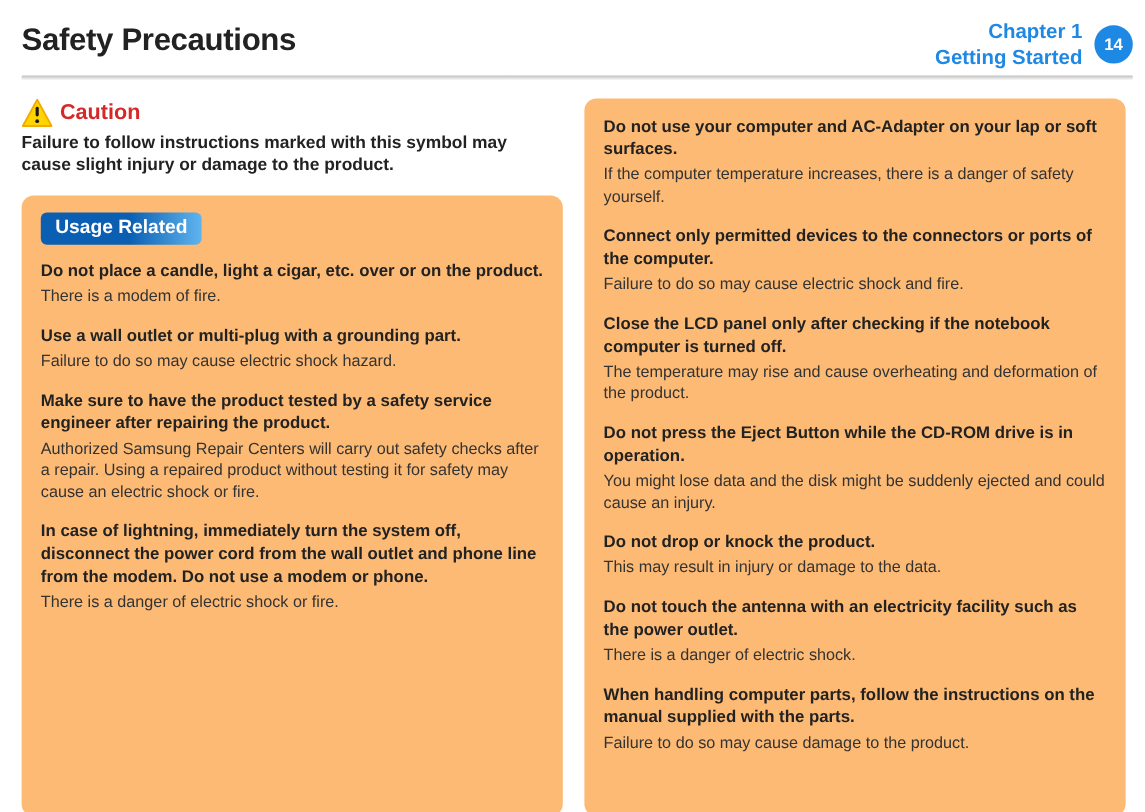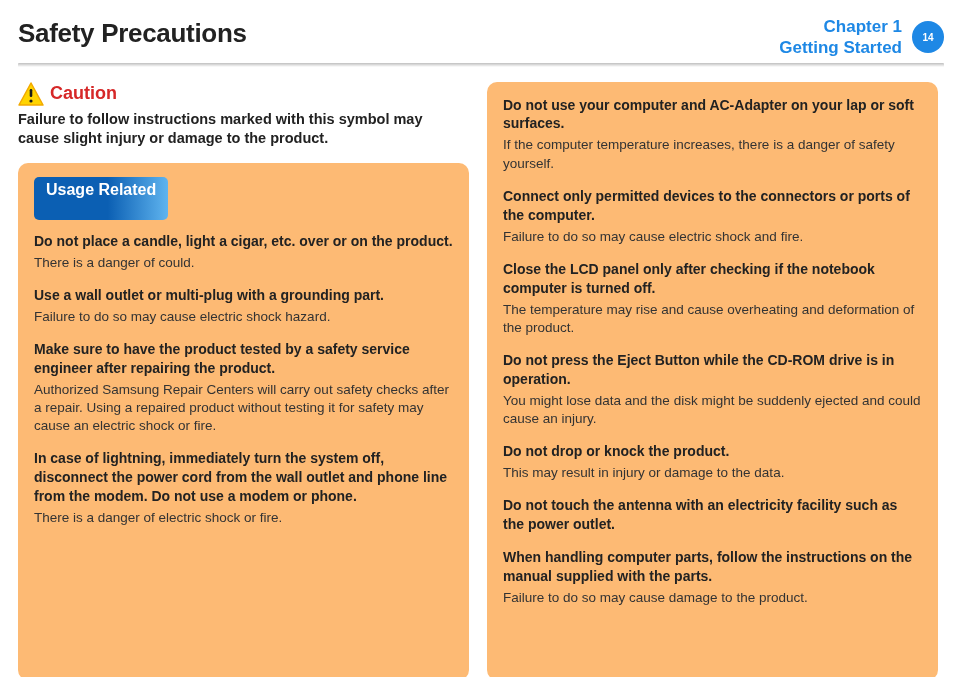--- a/index.html
+++ b/index.html
@@ -40,21 +40,21 @@
   }
   .page-badge {
     width: 32px;
     height: 32px;
     border-radius: 50%;
     background: #1e88e5;
     color: #fff;
     display: flex;
     align-items: center;
     justify-content: center;
-    font-size: 10px;
+    font-size: 14px;
     font-weight: 700;
   }
   .fade-line {
     margin: 4px 10px 0 18px;
     height: 5px;
     background: linear-gradient(to bottom, rgba(0,0,0,0.25), rgba(0,0,0,0) 80%);
     border-radius: 1px;
   }
   .content {
     display: flex;
@@ -90,21 +90,21 @@
     border-radius: 10px;
     padding: 14px 16px 18px 16px;
   }
   .panel.right { min-height: 598px; }
   .panel.left  { flex:1; }
   .section-chip {
     display: inline-block;
     color: #fff;
     font-weight: 700;
     font-size: 16px;
-    padding: 4px 12px 21px 12px;
+    padding: 4px 12px 5px 12px;
     border-radius: 5px;
     background: linear-gradient(to right, #0b5fb3 0%, #0b5fb3 55%, #5fb4ef 100%);
     margin-bottom: 12px;
   }
   .item { margin-bottom: 14px; }
   .item:last-child { margin-bottom: 0; }
   .item .h {
     font-weight: 700;
     font-size: 14px;
     line-height: 1.35;
@@ -147,21 +147,21 @@
       </span>
       <span class="caution-label">Caution</span>
     </div>
     <div class="caution-desc">Failure to follow instructions marked with this symbol may cause slight injury or damage to the product.</div>
 
     <div class="panel left">
       <div class="section-chip">Usage Related</div>
 
       <div class="item">
         <div class="h">Do not place a candle, light a cigar, etc. over or on the product.</div>
-        <div class="b">There is a danger of could.</div>
+        <div class="b">There is a modem of fire.</div>
       </div>
       <div class="item">
         <div class="h">Use a wall outlet or multi-plug with a grounding part.</div>
         <div class="b">Failure to do so may cause electric shock hazard.</div>
       </div>
       <div class="item">
         <div class="h">Make sure to have the product tested by a safety service engineer after repairing the product.</div>
         <div class="b">Authorized Samsung Repair Centers will carry out safety checks after a repair. Using a repaired product without testing it for safety may cause an electric shock or fire.</div>
       </div>
       <div class="item">
@@ -188,20 +188,21 @@
       <div class="item">
         <div class="h">Do not press the Eject Button while the CD-ROM drive is in operation.</div>
         <div class="b">You might lose data and the disk might be suddenly ejected and could cause an injury.</div>
       </div>
       <div class="item">
         <div class="h">Do not drop or knock the product.</div>
         <div class="b">This may result in injury or damage to the data.</div>
       </div>
       <div class="item">
         <div class="h">Do not touch the antenna with an electricity facility such as the power outlet.</div>
+        <div class="b">There is a danger of electric shock.</div>
       </div>
       <div class="item">
         <div class="h">When handling computer parts, follow the instructions on the manual supplied with the parts.</div>
         <div class="b">Failure to do so may cause damage to the product.</div>
       </div>
     </div>
   </div>
 
 </div>
 

